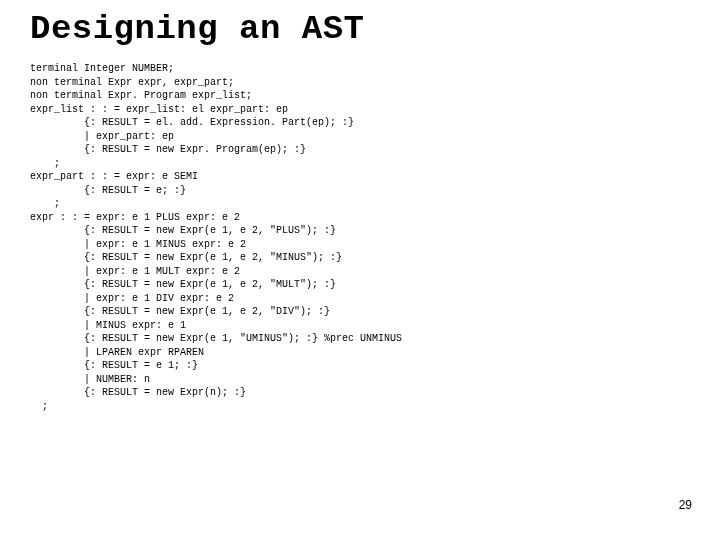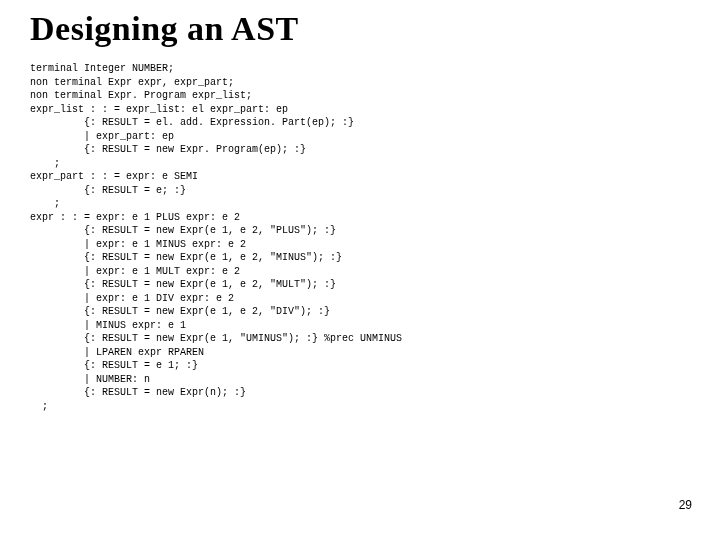--- a/index.html
+++ b/index.html
@@ -11,21 +11,21 @@
     font-family: Georgia, 'Times New Roman', serif;
     position: relative;
     overflow: hidden;
   }
   .slide {
     padding: 10px 30px 20px 30px;
     box-sizing: border-box;
     height: 100%;
   }
   .title {
-    font-family: Liberation Serif, serif;
+    font-family: Liberation Mono, monospace;
     font-weight: bold;
     font-size: 34px;
     color: #000;
     margin: 0 0 14px 0;
     letter-spacing: 0.5px;
   }
   .code {
     font-family: 'Courier New', monospace;
     font-size: 10px;
     font-weight: normal;

